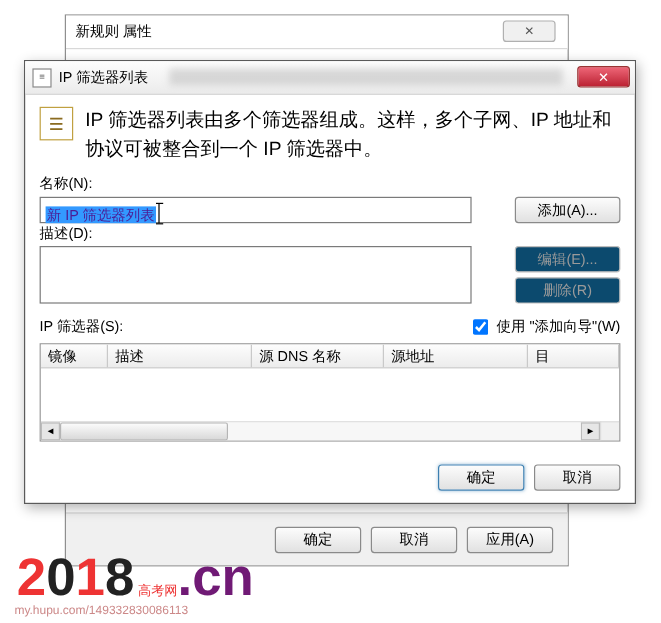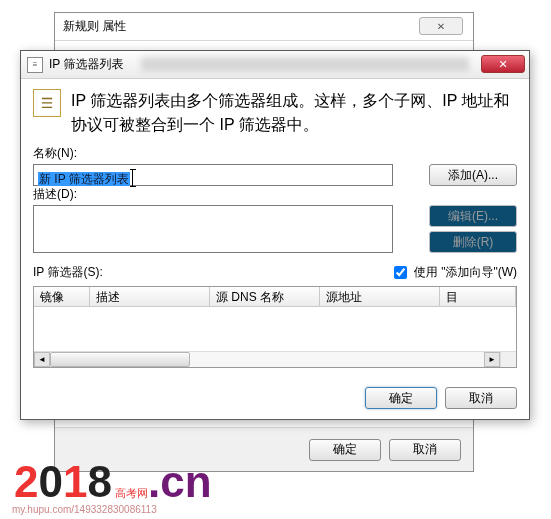--- a/index.html
+++ b/index.html
@@ -175,21 +175,21 @@
   .name-input {
     width: 360px;
     height: 22px;
     border: 1px solid #7a7a7a;
     padding: 2px 4px;
     font-size: 12px;
     background: #fff;
   }
   .name-input .sel {
     background: #3399ff;
-    color: #0f172a;
+    color: #4c1d95;
     padding: 0 1px;
   }
   .desc-input {
     width: 360px;
     height: 48px;
     border: 1px solid #7a7a7a;
     padding: 2px 4px;
     font-size: 12px;
     resize: none;
     background: #fff;
@@ -311,20 +311,21 @@
 <body>
 
 <div class="parent-window">
   <div class="parent-title">
     <span>新规则 属性</span>
     <div class="close">✕</div>
   </div>
   <div class="parent-buttons">
     <button class="btn">确定</button>
     <button class="btn">取消</button>
+    <button class="btn">应用(A)</button>
   </div>
 </div>
 
 <div class="dialog">
   <div class="dlg-title">
     <div class="icon-box">≡</div>
     <span>IP 筛选器列表</span>
     <div class="blur"></div>
     <div class="dlg-close">✕</div>
   </div>

